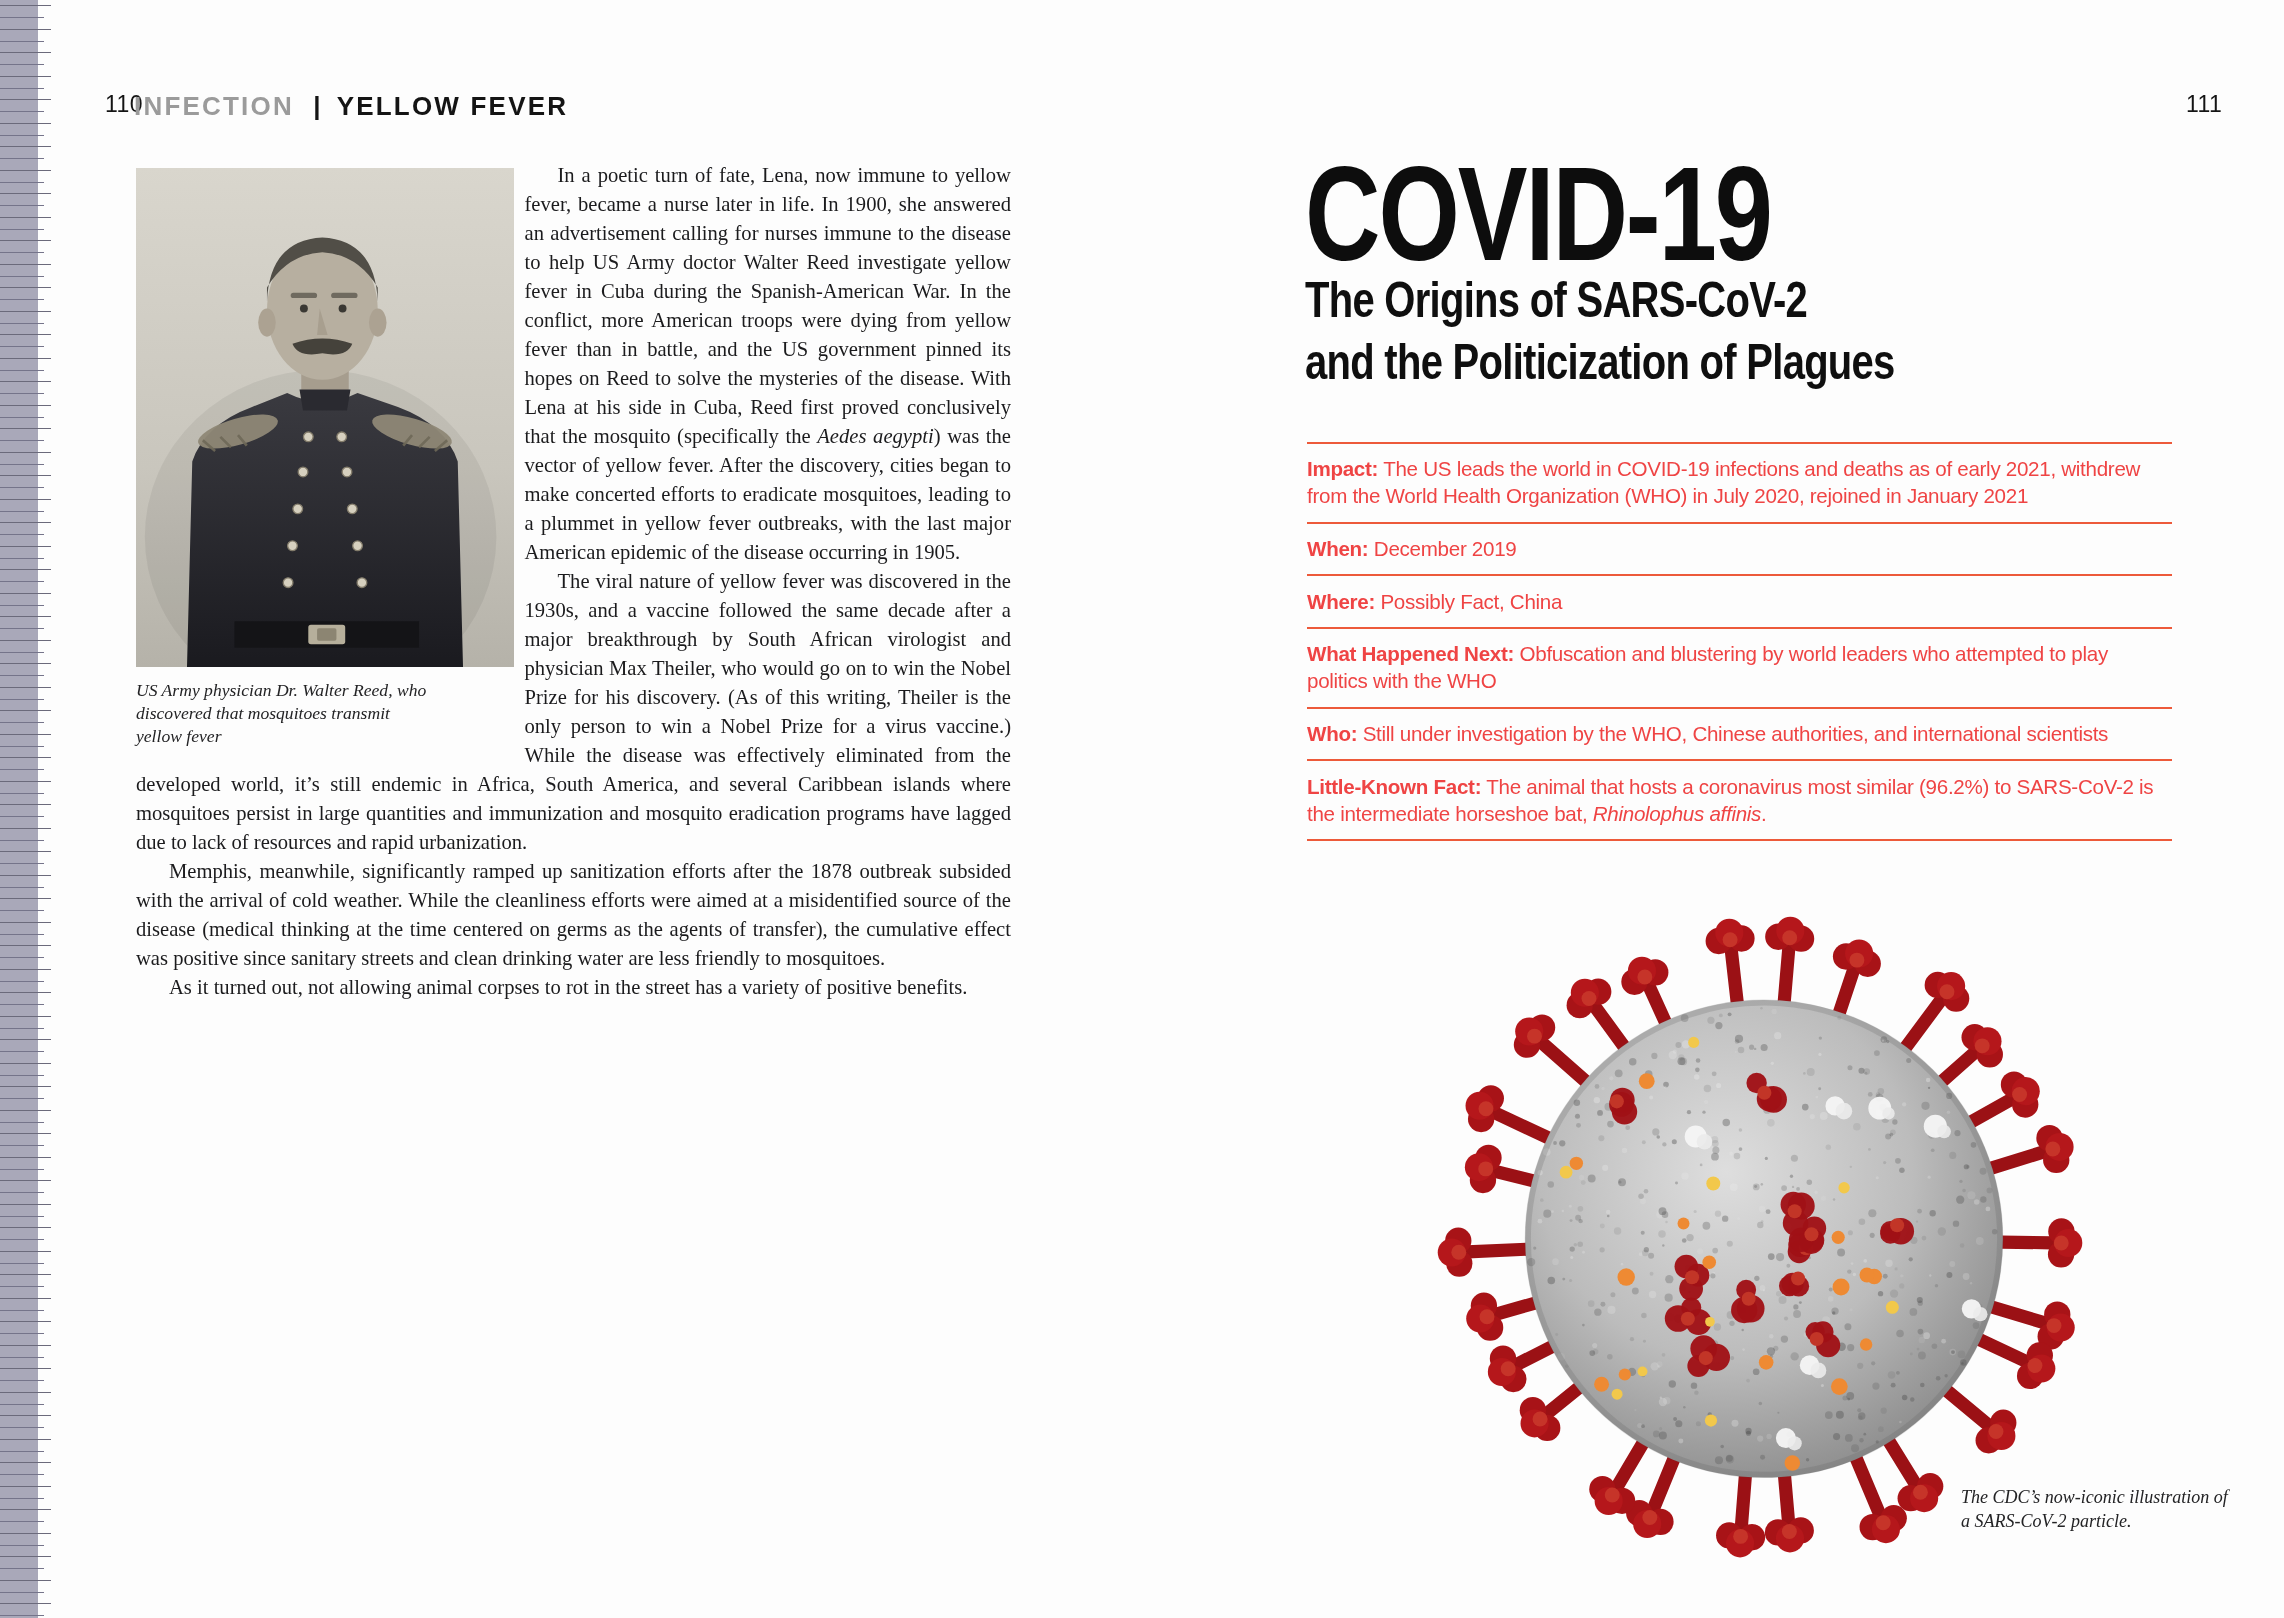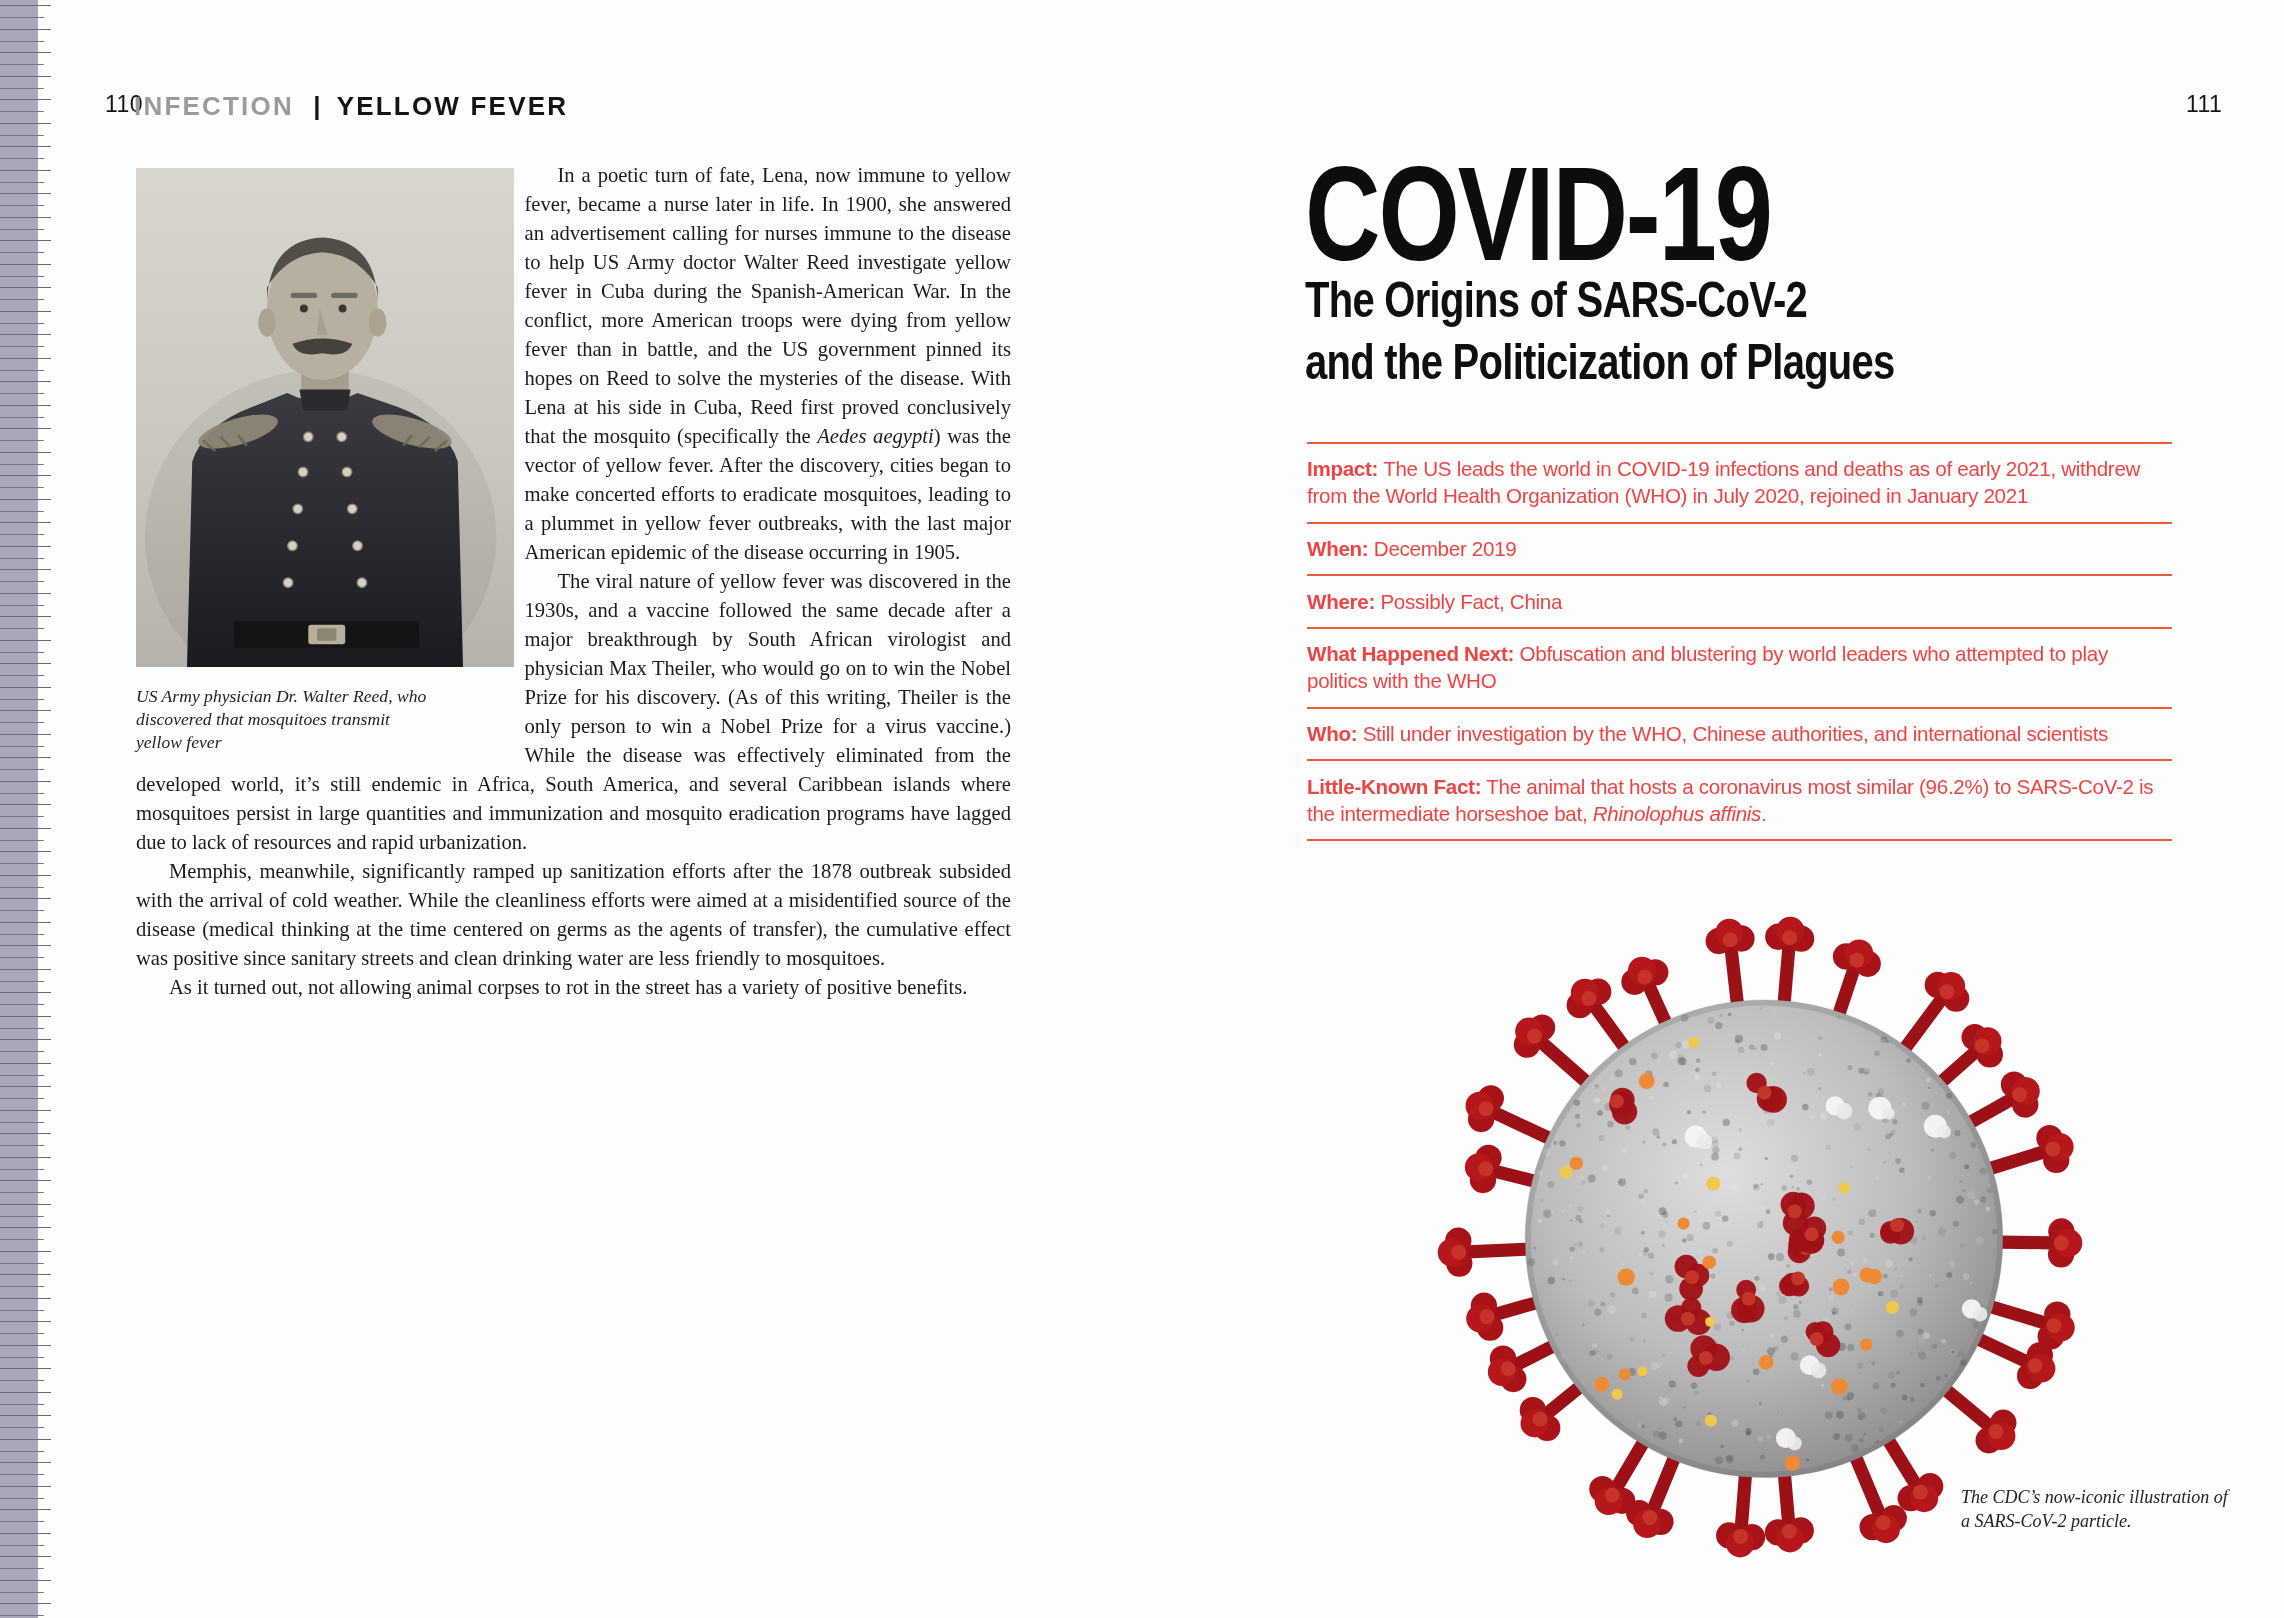--- a/index.html
+++ b/index.html
@@ -31,21 +31,21 @@
   .runhead .cat{ color:#9b9b9b; }
   .runhead .sep{ color:#141414; margin:0 14px 0 19.3px; font-weight:bold; }
   .runhead .sub{ color:#141414; }
 
   
   .bodyblock{ position:absolute; left:136px; top:161px; width:875px;
     font-size:20.6px; line-height:29px; text-align:justify; color:#1b1b1d; }
   .bodyblock p{ text-indent:33px; }
   figure.reed{ float:left; width:378px; margin:7px 10.5px 12.3px 0; }
   .reed-photo{ display:block; width:378px; height:499px; }
-  figcaption{ margin-top:18px; width:299px; font-style:italic; font-size:17.6px;
+  figcaption{ margin-top:12px; width:299px; font-style:italic; font-size:17.6px;
     line-height:23px; text-align:left; text-indent:0; color:#232325; }
 
   
   .bigtitle{ position:absolute; left:1305px; top:148px; font-family:"Liberation Sans", sans-serif;
     font-weight:bold; font-size:134px; line-height:132px; letter-spacing:-2.6px;
     transform:scaleX(0.78); transform-origin:left top; white-space:nowrap; color:#0d0d0d; }
   .subtitle{ position:absolute; left:1305px; top:269px; font-family:"Liberation Sans", sans-serif;
     font-weight:bold; font-size:50px; line-height:62px; letter-spacing:-0.9px;
     transform:scaleX(0.80); transform-origin:left top; white-space:nowrap; color:#0f0f0f; }
 

